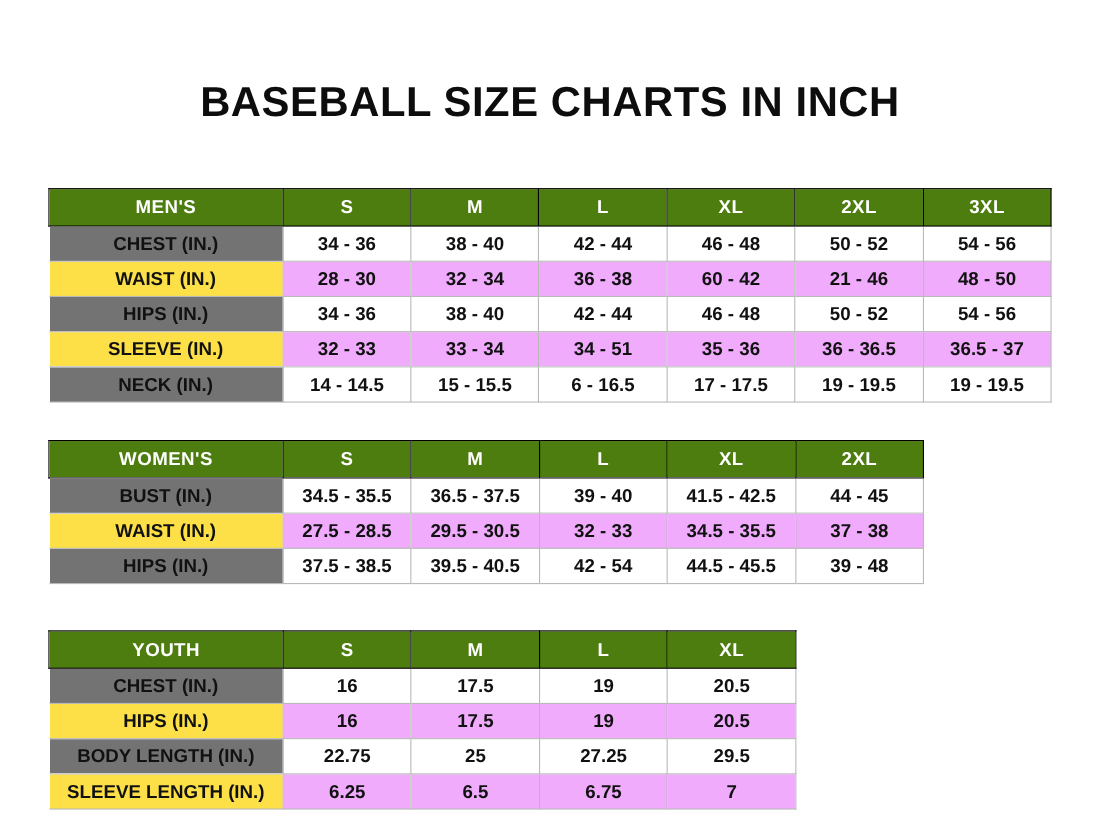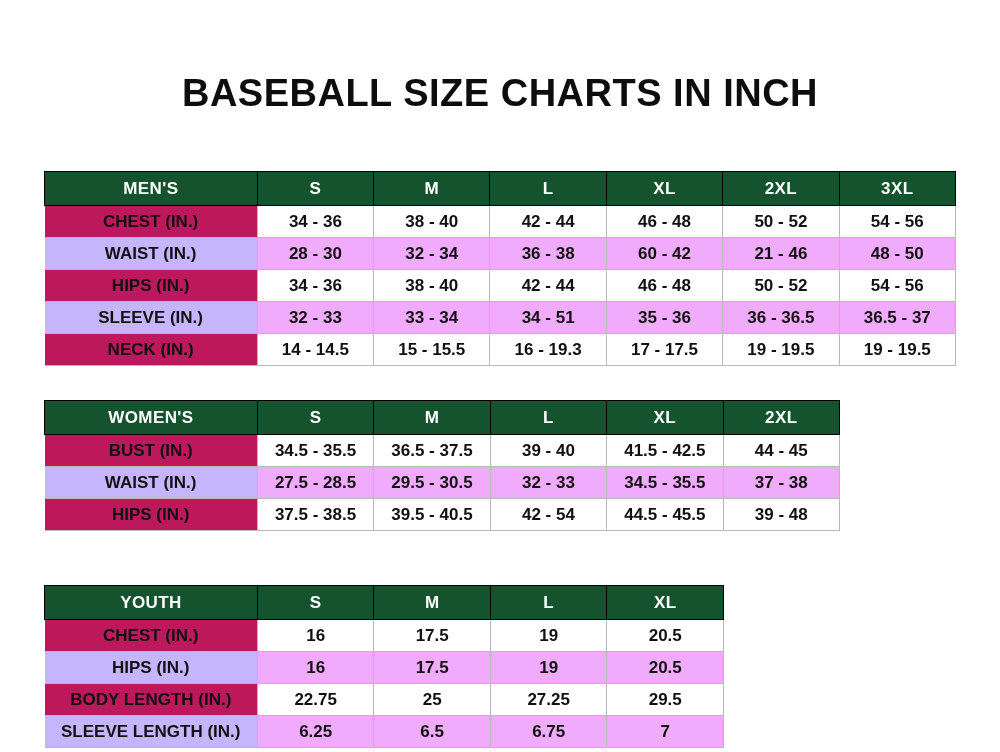--- a/index.html
+++ b/index.html
@@ -50,64 +50,64 @@
     text-align: center;
     height: 31px;
     padding: 0 2px;
     font-weight: bold;
     white-space: nowrap;
     overflow: hidden;
   }
 
   
   table.size-table thead td {
-    background: #14532d;
+    background: #4d7c0f;
     color: #ffffff;
     border: 1px solid #000000;
     height: 33px;
     letter-spacing: 0.4px;
   }
   table.size-table thead td.rowlabel-head {
     text-align: center;
   }
 
   
   tbody tr.alt td {
     background: #f0abfc;
   }
   tbody tr td {
     background: #ffffff;
   }
   tbody tr td.rowlabel {
-    background: #be185d;
+    background: #737373;
     border-left: none;
     border-right: 1px solid #b9b9b9;
   }
   tbody tr.alt td.rowlabel {
-    background: #c4b5fd;
+    background: #fde047;
   }
 
   
   #mens-table { width: 912px; }
   #mens-table col.c0 { width: 212px; }
   #mens-table col.cd { width: 116px; }
 
   
   #womens-table { width: 796px; }
   #womens-table col.c0 { width: 212px; }
   #womens-table col.cd { width: 116px; }
 
   
   #youth-table { width: 680px; }
   #youth-table col.c0 { width: 212px; }
   #youth-table col.cd { width: 116px; }
 
   .table-block { margin-bottom: 28px; }
   #womens-block { margin-top: 34px; }
-  #youth-block { margin-top: 54px; }
+  #youth-block { margin-top: 42px; }
 </style>
 </head>
 <body>
 
 <div class="page">
 
   <h1 class="title">BASEBALL SIZE CHARTS IN INCH</h1>
 
   <div class="tables">
 
@@ -167,21 +167,21 @@
             <td>33 - 34</td>
             <td>34 - 51</td>
             <td>35 - 36</td>
             <td>36 - 36.5</td>
             <td>36.5 - 37</td>
           </tr>
           <tr>
             <td class="rowlabel">NECK (IN.)</td>
             <td>14 - 14.5</td>
             <td>15 - 15.5</td>
-            <td>16 - 19.3</td>
+            <td>6 - 16.5</td>
             <td>17 - 17.5</td>
             <td>19 - 19.5</td>
             <td>19 - 19.5</td>
           </tr>
         </tbody>
       </table>
     </div>
 
     <div class="table-block" id="womens-block">
       <table class="size-table" id="womens-table">

